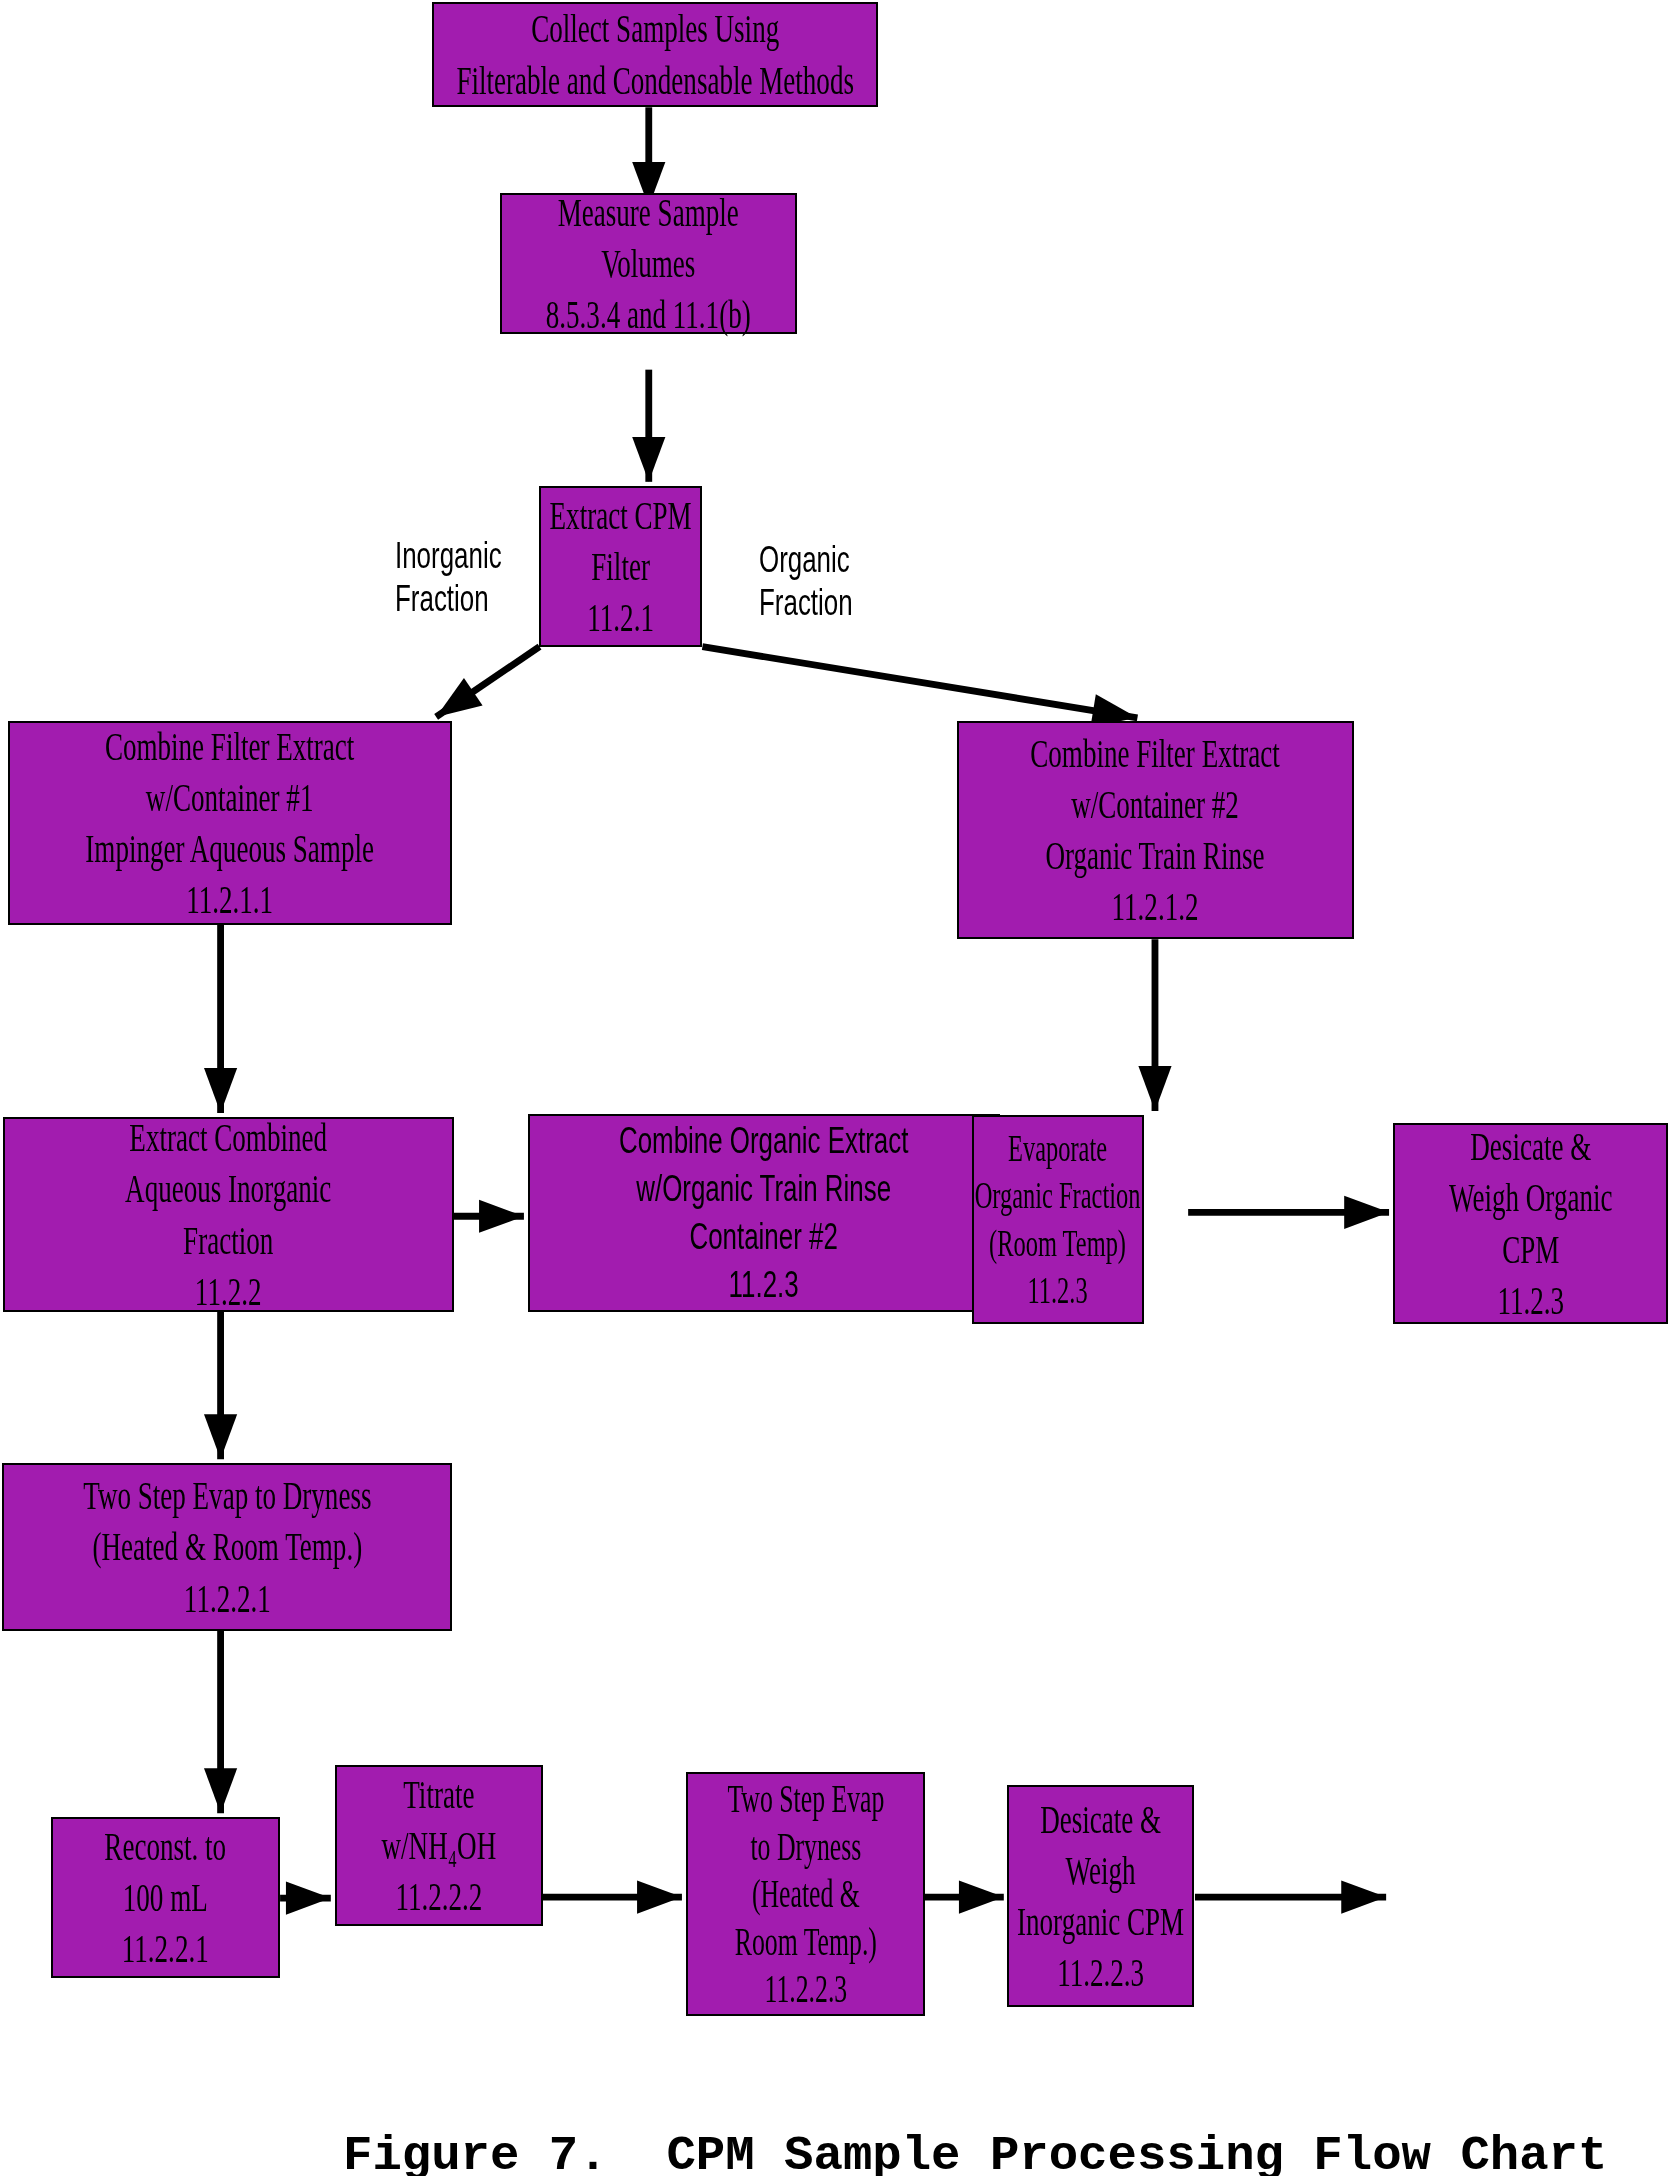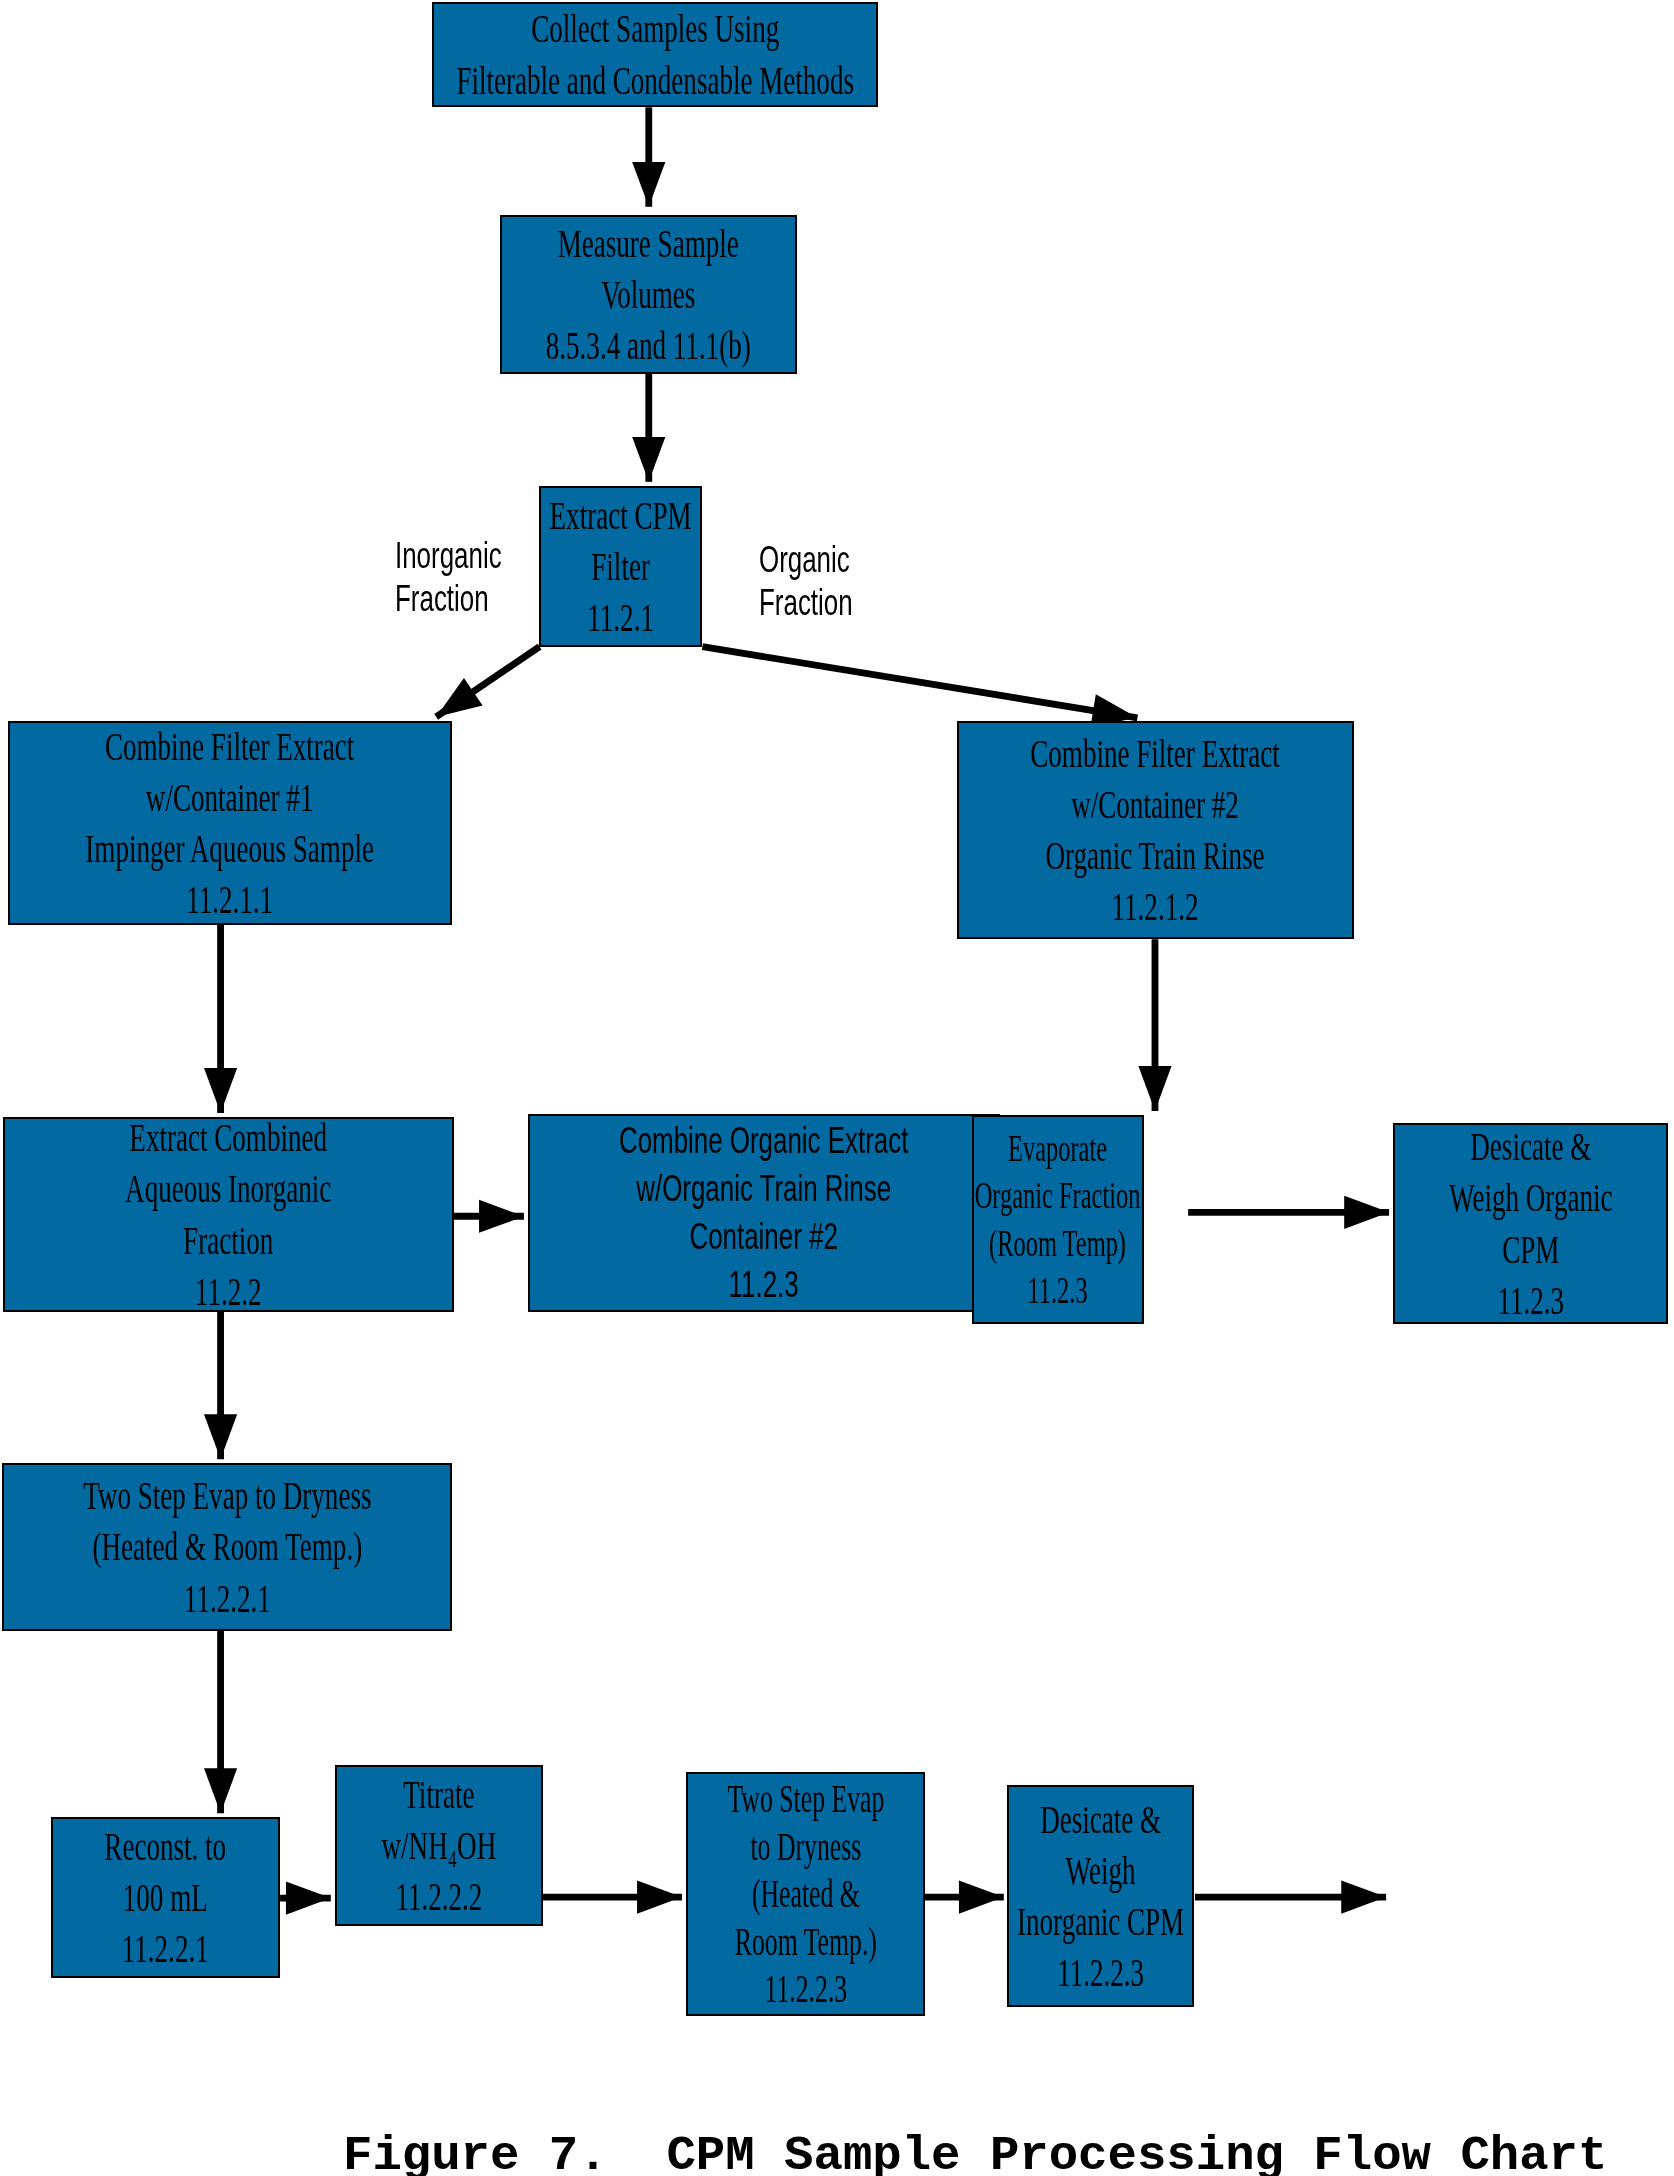--- a/index.html
+++ b/index.html
@@ -13,21 +13,21 @@
     overflow: hidden;
   }
   svg.edges {
     position: absolute;
     left: 0; top: 0;
     width: 1675px; height: 2177px;
   }
   .node {
     position: absolute;
     border: 2.9px solid #000000;
-    background: #0369a1;
+    background: #a21caf;
     box-sizing: border-box;
     display: flex;
     align-items: center;
     justify-content: center;
   }
   .node .txt {
     white-space: pre;
     text-align: center;
     font-size: 41px;
     line-height: 1.25;
@@ -91,21 +91,21 @@
       <line x1="948" y1="1945" x2="1029" y2="1945" marker-end="url(#arr)"></line>
       <line x1="1225" y1="1945" x2="1421" y2="1945" marker-end="url(#arr)"></line>
     </g>
   </svg>
 
   <div class="node" style="left:432px;top:2px;width:446px;height:105px">
     <div class="txt">Collect Samples Using
 Filterable and Condensable Methods</div>
   </div>
 
-  <div class="node" style="left:500px;top:215px;width:297px;height:159px">
+  <div class="node" style="left:500px;top:193px;width:297px;height:141px">
     <div class="txt">Measure Sample
 Volumes
 8.5.3.4 and 11.1(b)</div>
   </div>
 
   <div class="node" style="left:539px;top:486px;width:163px;height:161px">
     <div class="txt">Extract CPM
 Filter
 11.2.1</div>
   </div>

